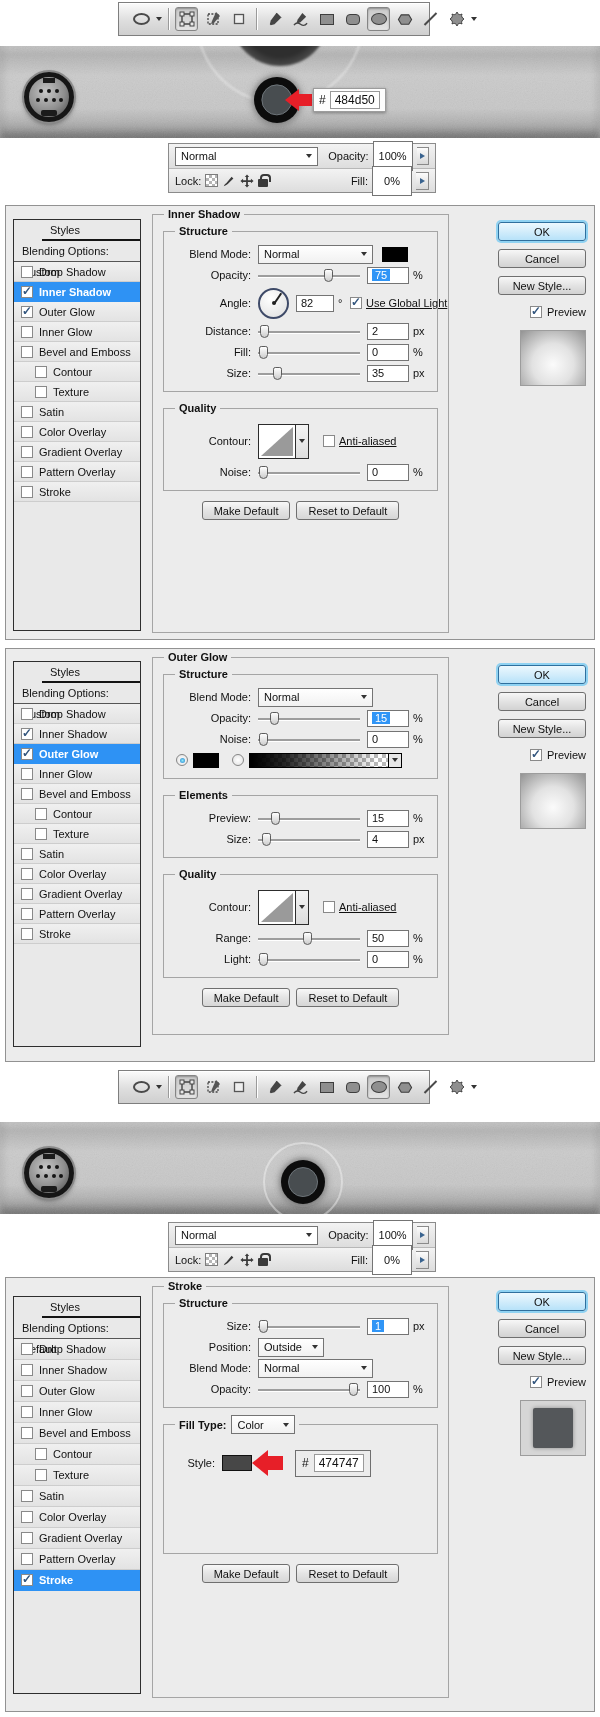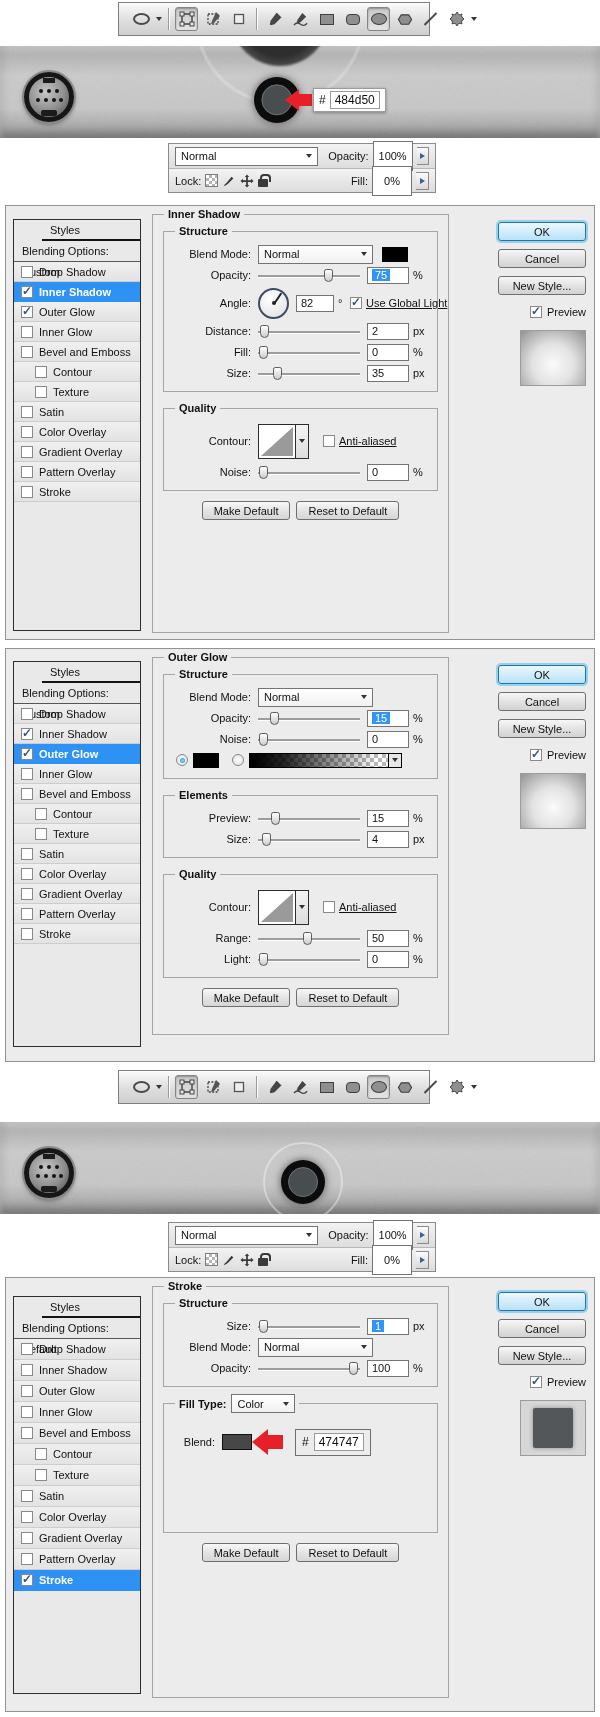--- a/index.html
+++ b/index.html
@@ -850,20 +850,27 @@
           <div class="slider">
               <div class="track"></div>
               <div class="thumb" style="left:1px;"></div>
             </div>
           <span class="field">
               <span class="hl">1</span>
             </span>
           <span class="unit">px</span>
         </div>
         <div class="frow">
+          <span class="lbl">Position:</span>
+          <div class="dd2 w66">
+              <span>Outside</span>
+              <span class="caret"></span>
+            </div>
+        </div>
+        <div class="frow">
           <span class="lbl">Blend Mode:</span>
           <div class="dd2 w115">
               <span>Normal</span>
               <span class="caret"></span>
             </div>
         </div>
         <div class="frow">
           <span class="lbl">Opacity:</span>
           <div class="slider">
               <div class="track"></div>
@@ -877,21 +884,21 @@
       </div>
       <div class="gbox" style="height:130px;">
         <span class="legend" style="display:flex;align-items:center;gap:5px;top:-10px;">
           <span>Fill Type:</span>
           <span class="dd2 w64" style="font-weight:normal;">
               <span>Color</span>
               <span class="caret"></span>
             </span>
         </span>
         <div class="frow" style="margin-top:14px;height:28px;">
-          <span class="lbl" style="width:52px;">Blend:</span>
+          <span class="lbl" style="width:52px;">Style:</span>
           <span class="stroke-swatch"></span>
           <span class="stroke-arrow">
               <span class="head"></span>
               <span class="tail"></span>
             </span>
           <span class="hexbox2">
             <span>#</span>
             <span class="hexfield">474747</span>
           </span>
         </div>

